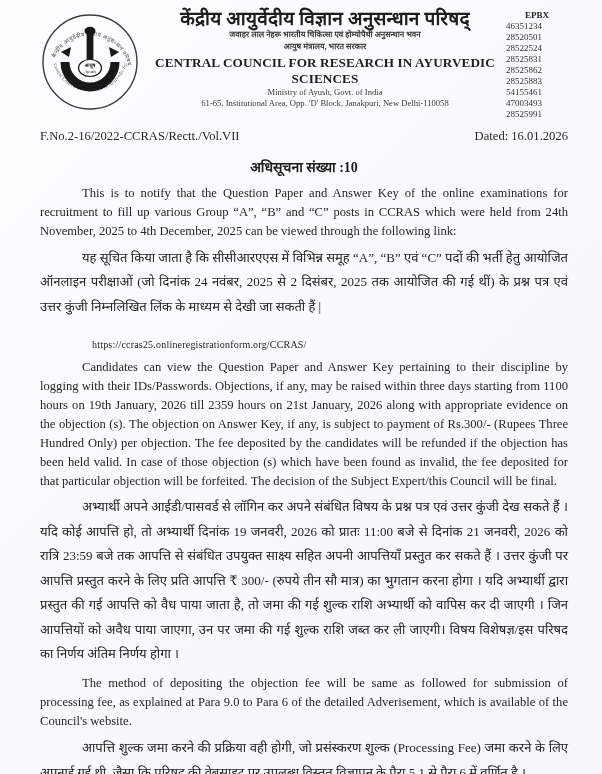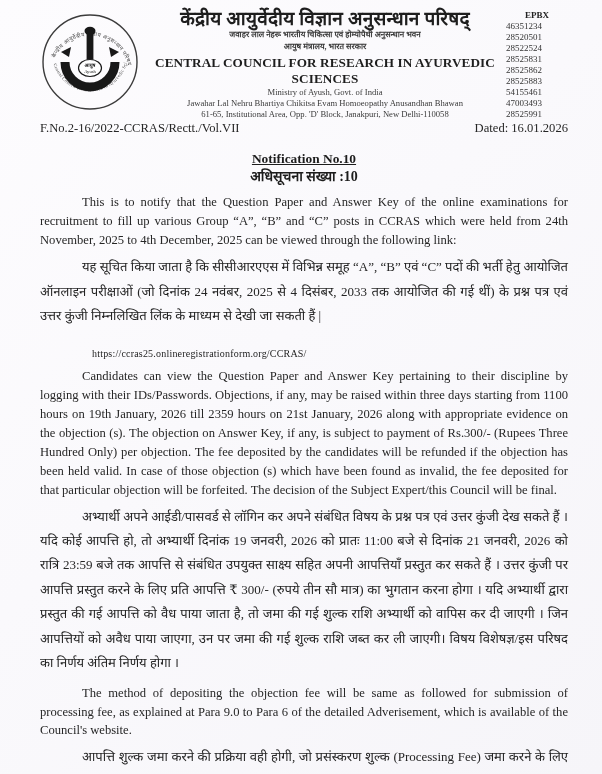--- a/index.html
+++ b/index.html
@@ -21,21 +21,21 @@
   .hdr-center{flex:1;text-align:center;padding:0 2px;}
   .org-hi{font-size:19px;font-weight:bold;line-height:1.15;letter-spacing:.2px;color:#1e1e1e;}
   .sub-hi{font-size:8px;line-height:1.32;color:#3a3a3a;font-weight:bold;}
   .sub-hi.first{margin-top:2px;}
   .org-en{font-size:13.2px;font-weight:bold;line-height:1.2;margin-top:2px;letter-spacing:.1px;color:#1e1e1e;}
   .sub-en{font-size:8.6px;line-height:1.3;color:#3a3a3a;}
   .epbx{width:62px;flex:0 0 62px;text-align:left;font-size:9px;line-height:1.22;color:#333;padding-top:2px;}
   .epbx .lbl{font-weight:bold;text-align:center;color:#222;}
   .epbx div{white-space:nowrap;}
   
-  .ref-row{display:flex;justify-content:space-between;margin-top:1px;font-size:12.6px;color:#262626;}
+  .ref-row{display:flex;justify-content:space-between;margin-top:9px;font-size:12.6px;color:#262626;}
   
   .heading{text-align:center;margin-top:15px;line-height:1.25;}
   .heading-en{font-size:13.4px;font-weight:bold;text-decoration:underline;color:#1d1d1d;}
   .heading-hi{font-size:14px;font-weight:bold;color:#1d1d1d;}
   
   p{margin:0;}
   .en{font-size:12.6px;line-height:1.5;text-align:justify;text-indent:42px;margin-top:8px;color:#262626;}
   .hi{font-size:13px;line-height:1.88;text-align:justify;text-indent:42px;margin-top:5px;color:#242424;}
   .link-line{font-size:10px;font-weight:normal;margin-top:20px;padding-left:52px;color:#1c1c1c;letter-spacing:.2px;}
 </style>
@@ -73,21 +73,20 @@
         <text x="50" y="61" text-anchor="middle" font-size="4.6" fill="#181818">Ayush</text>
       </svg>
     </div>
 
     <div class="hdr-center">
       <div class="org-hi">केंद्रीय आयुर्वेदीय विज्ञान अनुसन्धान परिषद्</div>
       <div class="sub-hi">जवाहर लाल नेहरू भारतीय चिकित्सा एवं होम्योपैथी अनुसन्धान भवन</div>
       <div class="sub-hi first">आयुष मंत्रालय, भारत सरकार</div>
       <div class="org-en">CENTRAL COUNCIL FOR RESEARCH IN AYURVEDIC SCIENCES</div>
       <div class="sub-en">Ministry of Ayush, Govt. of India</div>
-      <div class="sub-en">Jawahar Lal Nehru Bhartiya Chikitsa Evam Homoeopathy Anusandhan Bhawan</div>
       <div class="sub-en">61-65, Institutional Area, Opp. 'D' Block, Janakpuri, New Delhi-110058</div>
     </div>
 
     <div class="epbx">
       <div class="lbl">EPBX</div>
       <div>46351234</div>
       <div>28520501</div>
       <div>28522524</div>
       <div>28525831</div>
       <div>28525862</div>
@@ -97,27 +96,26 @@
       <div>28525991</div>
     </div>
   </header>
 
   <div class="ref-row">
     <span>F.No.2-16/2022-CCRAS/Rectt./Vol.VII</span>
     <span>Dated: 16.01.2026</span>
   </div>
 
   <div class="heading">
-    <div class="heading-en">Notification No.10</div>
     <div class="heading-hi">अधिसूचना संख्या :10</div>
   </div>
 
   <p class="en">This is to notify that the Question Paper and Answer Key of the online examinations for recruitment to fill up various Group “A”, “B” and “C” posts in CCRAS which were held from 24th November, 2025 to 4th December, 2025 can be viewed through the following link:</p>
 
-  <p class="hi">यह सूचित किया जाता है कि सीसीआरएएस में विभिन्न समूह “A”, “B” एवं “C” पदों की भर्ती हेतु आयोजित ऑनलाइन परीक्षाओं (जो दिनांक 24 नवंबर, 2025 से 4 दिसंबर, 2033 तक आयोजित की गई थीं) के प्रश्न पत्र एवं उत्तर कुंजी निम्नलिखित लिंक के माध्यम से देखी जा सकती हैं |</p>
+  <p class="hi">यह सूचित किया जाता है कि सीसीआरएएस में विभिन्न समूह “A”, “B” एवं “C” पदों की भर्ती हेतु आयोजित ऑनलाइन परीक्षाओं (जो दिनांक 24 नवंबर, 2025 से 2 दिसंबर, 2025 तक आयोजित की गई थीं) के प्रश्न पत्र एवं उत्तर कुंजी निम्नलिखित लिंक के माध्यम से देखी जा सकती हैं |</p>
 
   <p class="link-line">https://ccras25.onlineregistrationform.org/CCRAS/</p>
 
   <p class="en">Candidates can view the Question Paper and Answer Key pertaining to their discipline by logging with their IDs/Passwords. Objections, if any, may be raised within three days starting from 1100 hours on 19th January, 2026 till 2359 hours on 21st January, 2026 along with appropriate evidence on the objection (s).  The objection on Answer Key, if any,  is subject to payment of Rs.300/- (Rupees Three Hundred Only) per objection.  The fee deposited by the candidates will be refunded if the objection has been held valid.  In case of those objection (s) which have been found as invalid, the fee deposited for that particular objection will be forfeited.  The decision of the Subject Expert/this Council will be final.</p>
 
   <p class="hi">अभ्यार्थी अपने आईडी/पासवर्ड से लॉगिन कर अपने संबंधित विषय के प्रश्न पत्र एवं उत्तर कुंजी देख सकते हैं । यदि कोई आपत्ति हो, तो अभ्यार्थी दिनांक 19 जनवरी, 2026 को प्रातः 11:00 बजे से दिनांक 21 जनवरी, 2026 को रात्रि 23:59 बजे तक आपत्ति से संबंधित उपयुक्त साक्ष्य सहित अपनी आपत्तियाँ प्रस्तुत कर सकते हैं । उत्तर कुंजी पर आपत्ति प्रस्तुत करने के लिए प्रति आपत्ति ₹ 300/- (रुपये तीन सौ मात्र) का भुगतान करना होगा । यदि अभ्यार्थी द्वारा प्रस्तुत की गई आपत्ति को वैध पाया जाता है, तो जमा की गई शुल्क राशि अभ्यार्थी को वापिस कर दी जाएगी । जिन आपत्तियों को अवैध पाया जाएगा, उन पर जमा की गई शुल्क राशि जब्त कर ली जाएगी। विषय विशेषज्ञ/इस परिषद का निर्णय अंतिम निर्णय होगा ।</p>
 
   <p class="en">The method of depositing the objection fee will be same as followed for submission of processing fee, as explained at Para 9.0 to Para 6 of the detailed Adverisement, which is available of the Council's website.</p>
 
   <p class="hi">आपत्ति शुल्क जमा करने की प्रक्रिया वही होगी, जो प्रसंस्करण शुल्क (Processing Fee) जमा करने के लिए अपनाई गई थी, जैसा कि परिषद की वेबसाइट पर उपलब्ध विस्तृत विज्ञापन के पैरा 5.1 से पैरा 6 में वर्णित है ।</p>

